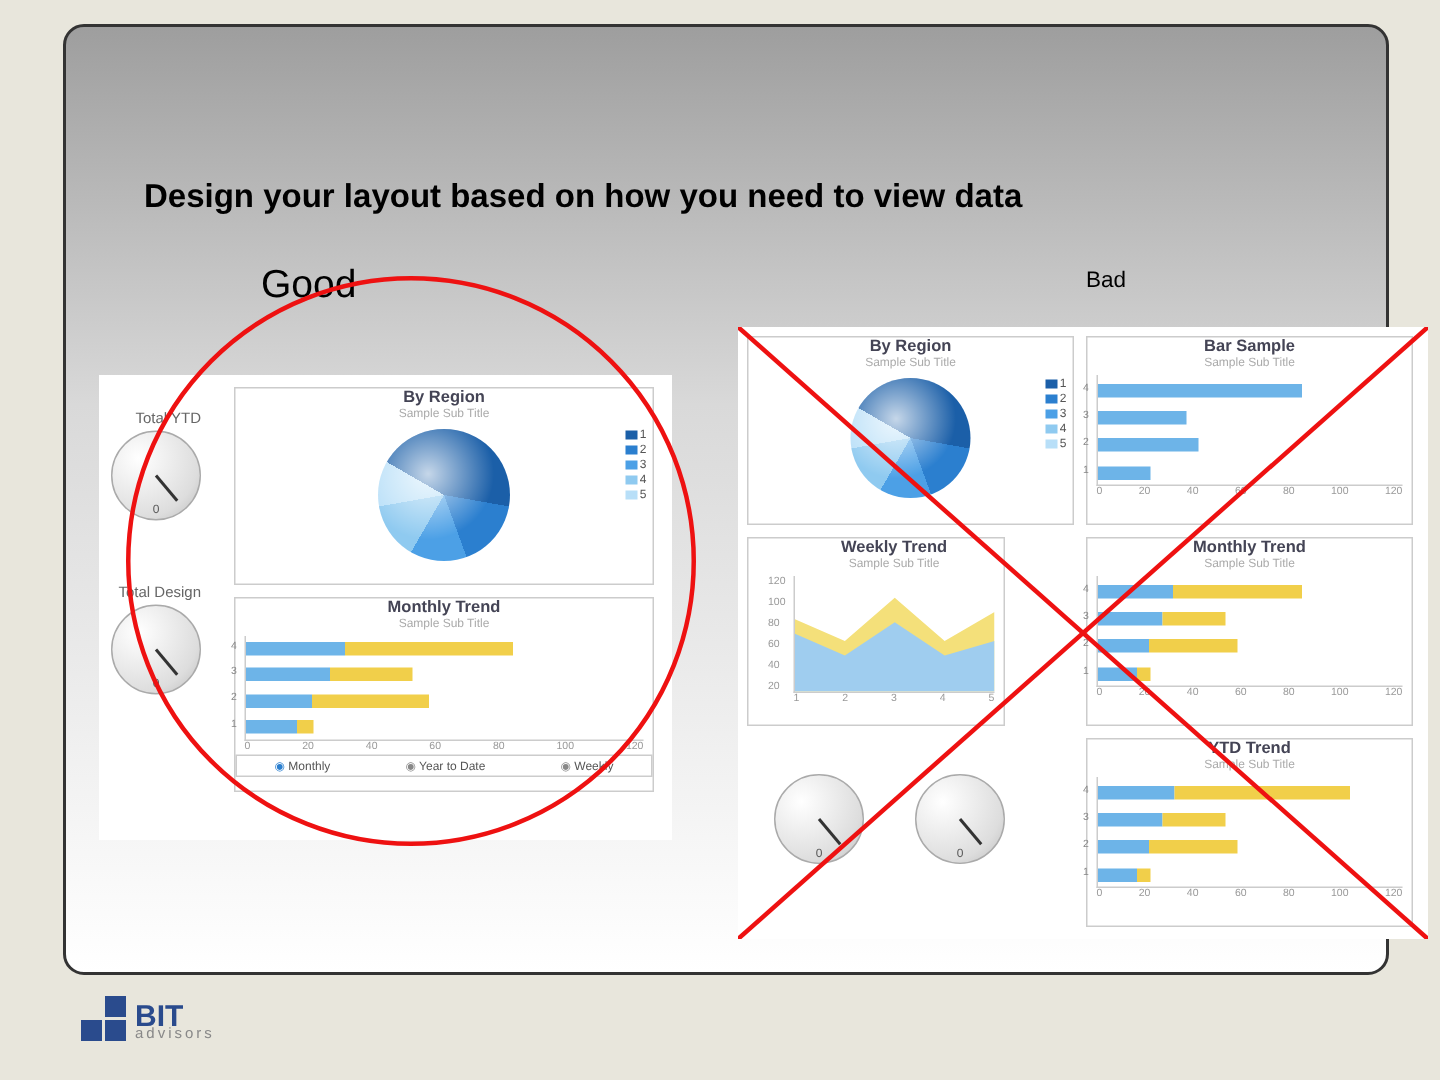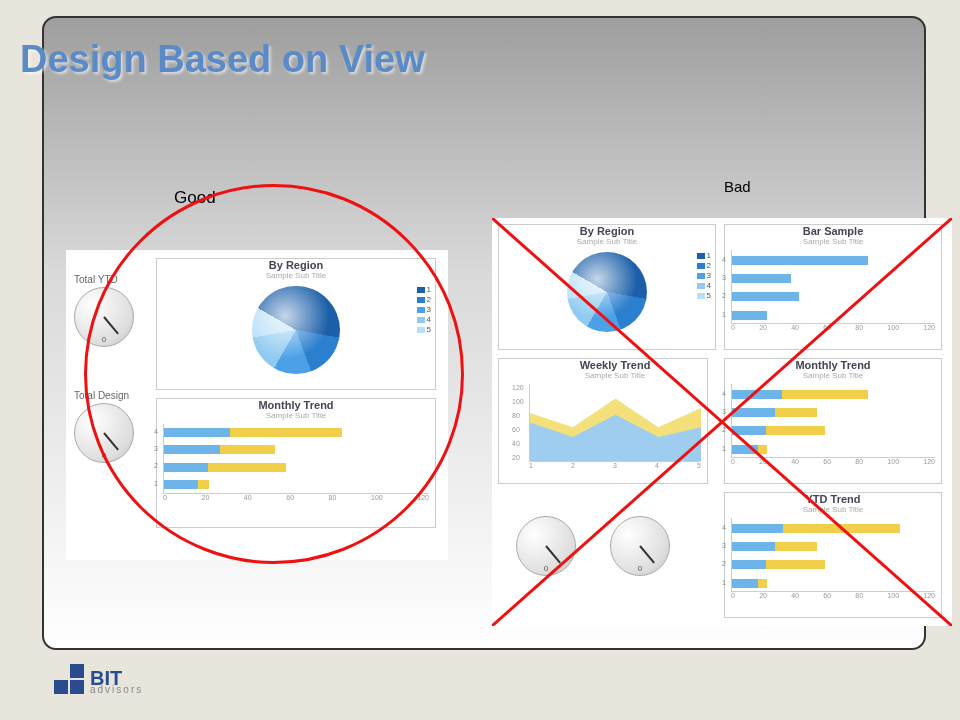--- a/index.html
+++ b/index.html
@@ -1,25 +1,25 @@
 <!DOCTYPE html>
 <html><head>
 <meta charset="utf-8">
 <style>
   *{box-sizing:border-box;margin:0;padding:0;}
   body{background:#e8e6dc;font-family:Arial,Helvetica,sans-serif;width:960px;height:720px;overflow:hidden;position:relative;}
   .slide{position:absolute;left:42px;top:16px;width:884px;height:634px;background:linear-gradient(180deg,#9e9e9e 0%,#d9d9d9 40%,#ffffff 100%);border:2px solid #333;border-radius:14px;padding:0;}
   .slide-title{position:absolute;left:-24px;top:20px;font-size:38px;font-weight:bold;color:#5b8bc7;text-shadow:2px 2px 3px rgba(255,255,255,.6);}
   .slide-sub{position:absolute;left:52px;top:100px;font-size:22px;font-weight:bold;color:#000;}
-  .good-label{position:absolute;left:130px;top:170px;font-size:17px;color:#000;}
+  .good-label{position:absolute;left:130px;top:156px;font-size:26px;color:#000;}
   .bad-label{position:absolute;left:680px;top:160px;font-size:15px;color:#000;}
 
   
   .good-panel{position:absolute;left:22px;top:232px;width:382px;height:310px;background:#fff;}
-  .gauge-box{position:absolute;text-align:left;}
+  .gauge-box{position:absolute;text-align:right;}
   .gauge-label{font-size:10px;color:#666;margin-bottom:2px;}
   .gauge{width:60px;height:60px;border-radius:50%;background:radial-gradient(circle at 30% 30%,#fff 0%,#ddd 70%,#bbb 100%);border:1px solid #aaa;position:relative;margin:0 auto;}
   .gauge::after{content:"";position:absolute;left:50%;top:50%;width:2px;height:22px;background:#333;transform-origin:top center;transform:translate(-50%,0) rotate(-40deg);}
   .gauge-zero{position:absolute;bottom:2px;left:50%;transform:translateX(-50%);font-size:8px;color:#555;}
   .chart-card{position:absolute;border:1px solid #ccc;background:#fff;}
   .chart-title{text-align:center;font-size:11px;font-weight:bold;color:#445;}
   .chart-sub{text-align:center;font-size:8px;color:#aaa;}
   .legend{position:absolute;right:4px;top:26px;font-size:8px;color:#555;}
   .legend div{display:flex;align-items:center;gap:2px;margin-bottom:1px;}
   .lg-sw{width:8px;height:6px;}
@@ -54,21 +54,21 @@
   .logo-sq{display:grid;grid-template-columns:14px 14px;grid-template-rows:14px 14px;gap:2px;}
   .logo-sq div{background:#2a4b8d;}
   .logo-sq div:nth-child(1){background:transparent;}
   .logo-txt{font-size:20px;font-weight:bold;color:#2a4b8d;line-height:.8;}
   .logo-txt small{display:block;font-size:10px;font-weight:normal;color:#888;letter-spacing:2px;}
 </style>
 </head>
 <body>
 
 <div class="slide">
-  <div class="slide-title">Design Based on View</div>
+  <div class="slide-sub">Design your layout based on how you need to view data</div>
   <div class="good-label">Good</div>
   <div class="bad-label">Bad</div>
 
   <div class="good-panel">
     <div class="gauge-box" style="left:8px;top:24px;">
       <div class="gauge-label">Total YTD</div>
       <div class="gauge">
           <span class="gauge-zero">0</span>
         </div>
     </div>
@@ -134,20 +134,25 @@
       </div>
       <div class="axis">
         <span>0</span>
           <span>20</span>
           <span>40</span>
           <span>60</span>
           <span>80</span>
           <span>100</span>
           <span>120</span>
       </div>
+      <div class="radio-row">
+        <span class="sel">Monthly</span>
+        <span>Year to Date</span>
+        <span>Weekly</span>
+      </div>
     </div>
   </div>
 
   <div class="bad-panel bad-grid">
 
     <div class="chart-card" style="left:6px;top:6px;width:218px;height:126px;">
       <div class="chart-title">By Region</div>
       <div class="chart-sub">Sample Sub Title</div>
       <div class="pie" style="width:80px;height:80px;"></div>
       <div class="legend">
@@ -199,21 +204,21 @@
         <span>0</span>
           <span>20</span>
           <span>40</span>
           <span>60</span>
           <span>80</span>
           <span>100</span>
           <span>120</span>
       </div>
     </div>
 
-    <div class="chart-card" style="left:6px;top:140px;width:210px;height:126px;padding-left:24px;">
+    <div class="chart-card" style="left:6px;top:140px;width:172px;height:126px;padding-left:24px;">
       <div class="chart-title">Weekly Trend</div>
       <div class="chart-sub">Sample Sub Title</div>
       <div class="area-chart">
         <div class="ylabels">
           <span>120</span>
             <span>100</span>
             <span>80</span>
             <span>60</span>
             <span>40</span>
             <span>20</span>

